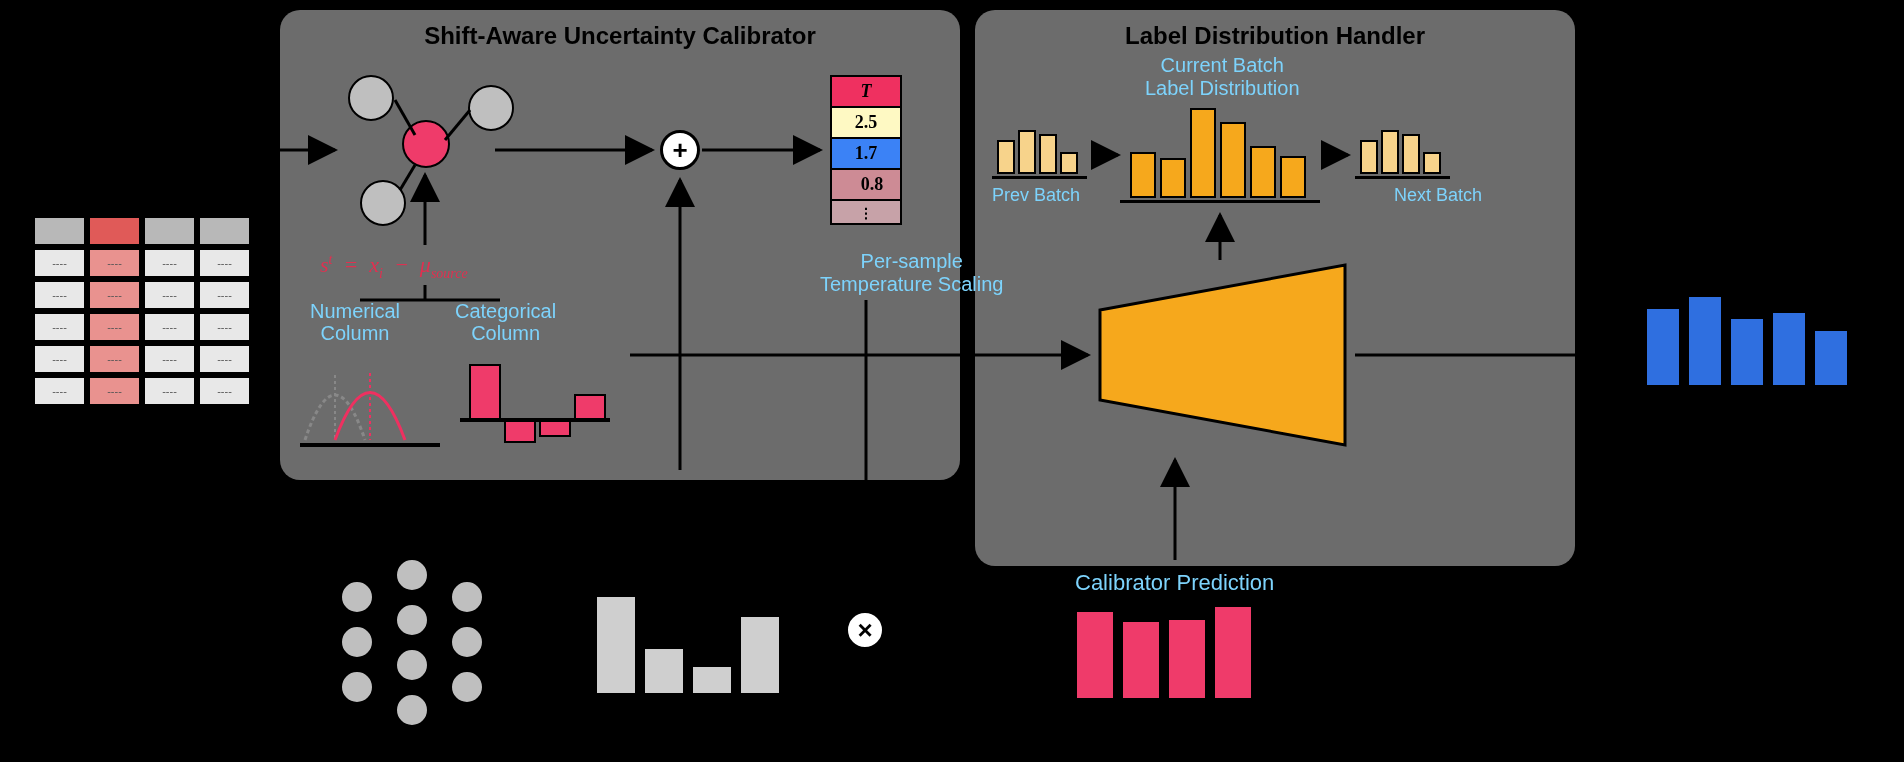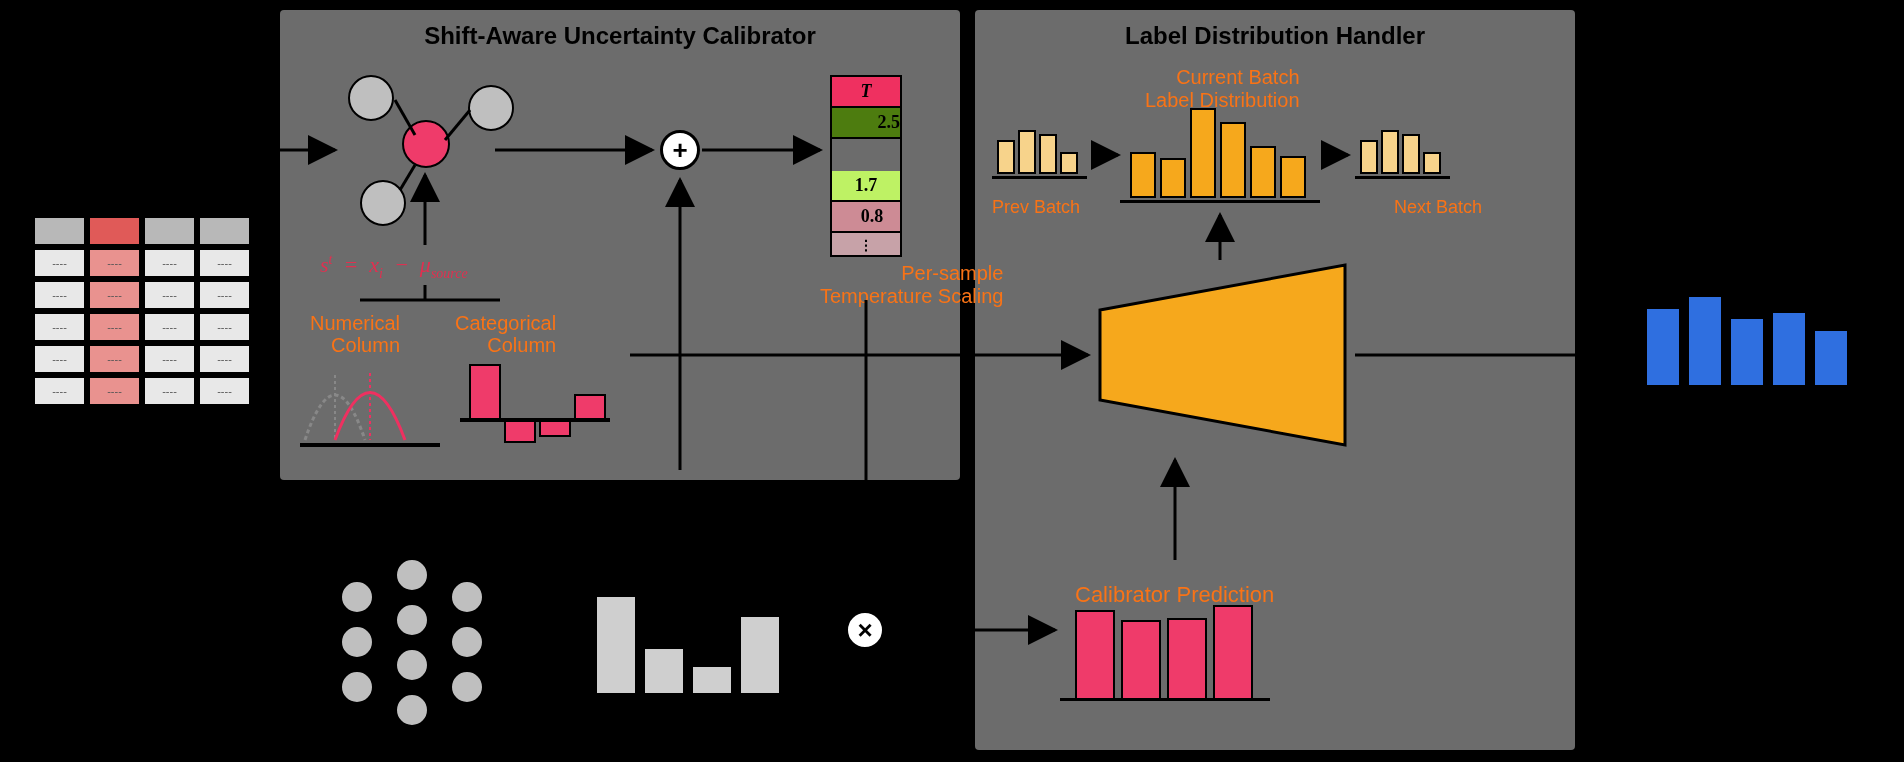--- a/index.html
+++ b/index.html
@@ -7,39 +7,38 @@
     background: #000;
     font-family: Arial, sans-serif;
     width: 1904px;
     height: 762px;
     position: relative;
     overflow: hidden;
   }
   .panel {
     position: absolute;
     background: #6c6c6c;
-    border-radius: 4px;
+    border-radius: 20px;
   }
   .panel-title {
     position: absolute;
     top: 12px;
     left: 50%;
     transform: translateX(-50%);
     color: #000;
     font-weight: bold;
     font-size: 24px;
     white-space: nowrap;
   }
   .label {
     position: absolute;
-    color: #f97316;
+    color: #7dd3fc;
     font-size: 20px;
-    text-align: right;
+    text-align: center;
     white-space: nowrap;
-    margin-top: 12px;
   }
   .formula {
     position: absolute;
     color: #e03050;
     font-family: 'Times New Roman', serif;
     font-style: italic;
     font-size: 22px;
   }
   
   .table {
@@ -110,22 +109,22 @@
   }
   .temp-cell {
     border-bottom: 2px solid #000;
     text-align: center;
     font-family: 'Times New Roman', serif;
     font-weight: bold;
     font-size: 18px;
     padding: 4px 0;
   }
   .temp-cell:nth-child(1){ background:#ef3060; color:#000; font-style: italic;}
-  .temp-cell:nth-child(2){ background:#4d7c0f;text-align:right;}
-  .temp-cell:nth-child(3){ background:#bef264;margin-top:32px;}
+  .temp-cell:nth-child(2){ background:#fef9c3;}
+  .temp-cell:nth-child(3){ background:#3b82f6;}
   .temp-cell:nth-child(4){ background:#cd8b95;padding-left:12px;}
   .temp-cell:nth-child(5){ background:#c7a2a8; height:22px; font-size:14px; border-bottom:none;}
   .trapezoid-wrap {
     position: absolute;
   }
   .trapezoid-text {
     position: absolute;
     width: 250px;
     text-align: center;
     font-weight: bold;
@@ -145,21 +144,21 @@
     position: absolute;
   }
 </style>
 </head>
 <body>
 
 <div class="panel" style="left:280px; top:10px; width:680px; height:470px;">
   <div class="panel-title">Shift-Aware Uncertainty Calibrator</div>
 </div>
 
-<div class="panel" style="left:975px; top:10px; width:600px; height:740px;">
+<div class="panel" style="left:975px; top:10px; width:600px; height:556px;">
   <div class="panel-title">Label Distribution Handler</div>
 </div>
 
 <div class="table">
   <div class="table-row table-header">
     <div class="table-cell"></div>
     <div class="table-cell hl-strong"></div>
     <div class="table-cell"></div>
     <div class="table-cell"></div>
   </div>

